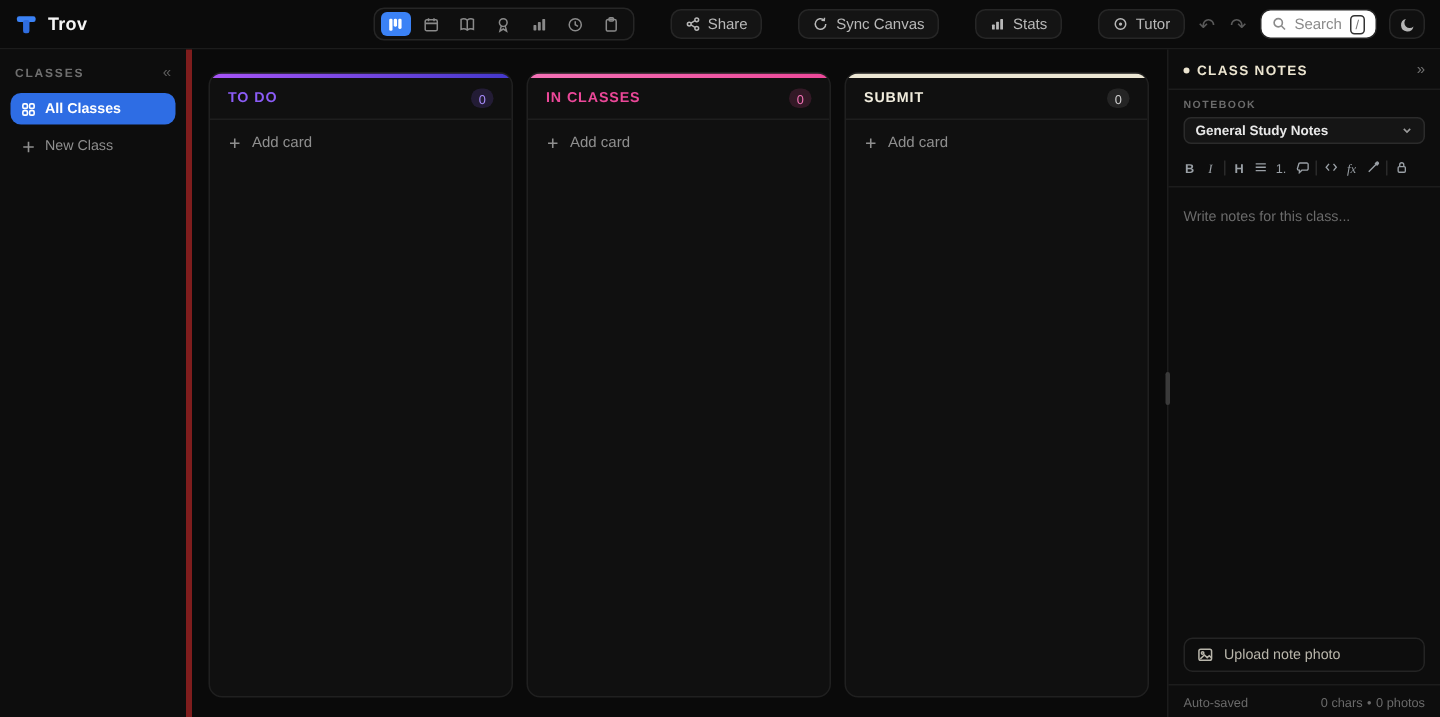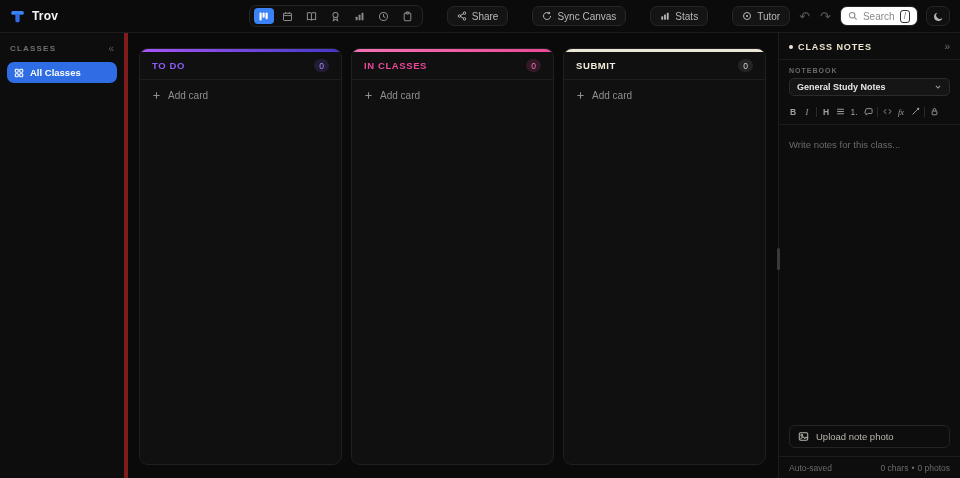--- a/index.html
+++ b/index.html
@@ -250,20 +250,29 @@
       <span style="display:flex;">
         <svg width="10" height="10" viewBox="0 0 12 12" fill="none" stroke="currentColor" stroke-width="1.3">
             <rect x="1.5" y="1.5" width="3.6" height="3.6" rx="1"></rect>
             <rect x="6.9" y="1.5" width="3.6" height="3.6" rx="1"></rect>
             <rect x="1.5" y="6.9" width="3.6" height="3.6" rx="1"></rect>
             <rect x="6.9" y="6.9" width="3.6" height="3.6" rx="1"></rect>
           </svg>
       </span>
       <span>All Classes</span>
     </div>
+    <div class="side-item">
+      <span style="display:flex;">
+        <svg width="10" height="10" viewBox="0 0 12 12" fill="none" stroke="currentColor" stroke-width="1.3">
+            <line x1="6" y1="1.8" x2="6" y2="10.2"></line>
+            <line x1="1.8" y1="6" x2="10.2" y2="6"></line>
+          </svg>
+      </span>
+      <span>New Class</span>
+    </div>
   </div>
 
   <div class="board">
 
     <div class="column col-todo">
       <div class="col-accent"></div>
       <div class="col-head">
         <span class="col-title">TO DO</span>
         <span class="count-badge">0</span>
       </div>

